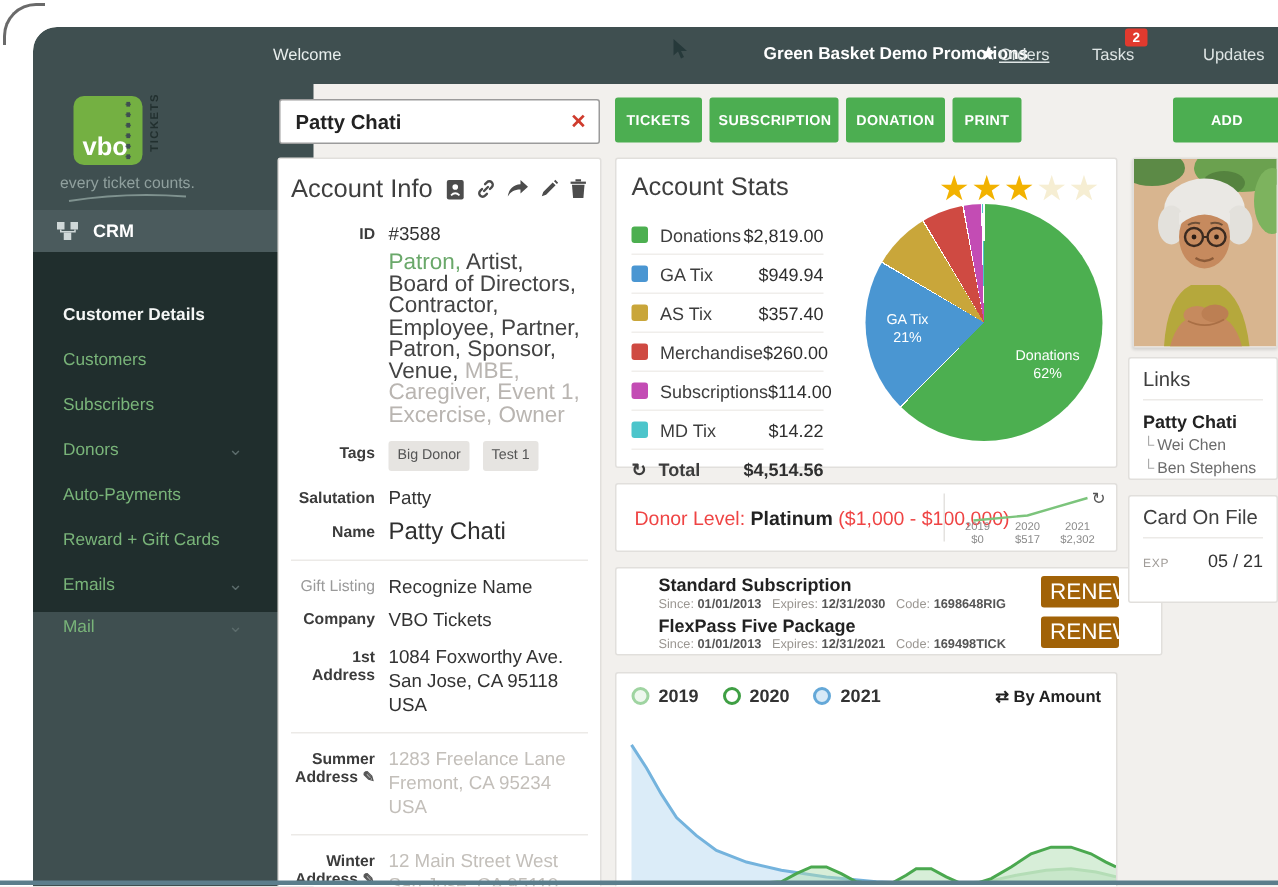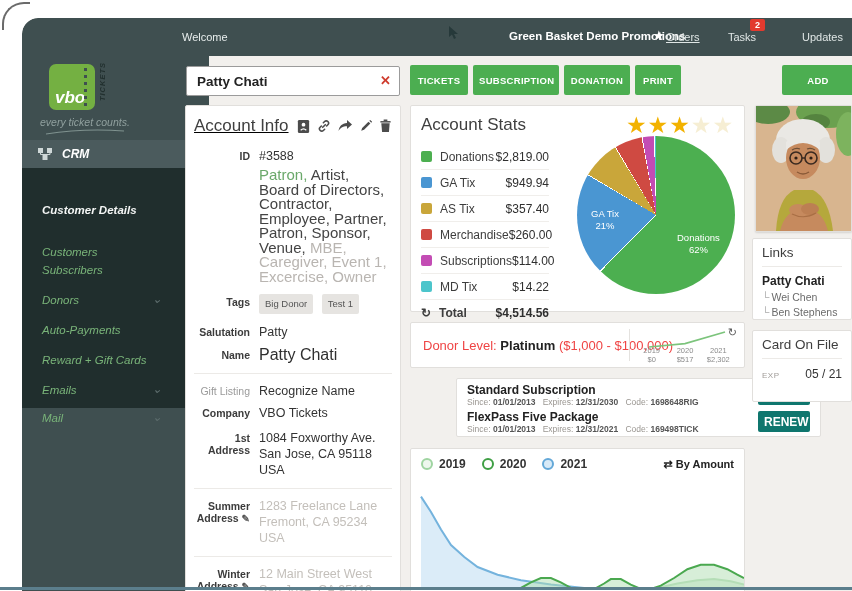--- a/index.html
+++ b/index.html
@@ -16,21 +16,21 @@
   .tb-welcome{position:absolute;left:160px;top:13px;color:#e8eeed;}
   .tb-cursor{position:absolute;left:426px;top:8px;}
   .tb-promo{position:absolute;left:487px;top:12px;font-weight:bold;color:#fff;font-size:11.5px;}
   .tb-star{position:absolute;left:631px;top:10px;color:#fff;font-size:13px;}
   .tb-orders{position:absolute;left:644px;top:13px;text-decoration:underline;}
   .tb-tasks{position:absolute;left:706px;top:13px;}
   .tb-badge{position:absolute;left:728px;top:1px;background:#e23a2e;color:#fff;
             font-size:9px;font-weight:bold;padding:1px 5px;border-radius:2px;}
   .tb-updates{position:absolute;right:9px;top:13px;}
   
-  .sidebar{position:absolute;left:0;top:38px;width:187px;bottom:0;background:#3f4f50;font-style:italic;}
+  .sidebar{position:absolute;left:0;top:38px;width:187px;bottom:0;background:#3f4f50;}
   .logo-box{position:absolute;left:27px;top:8px;width:46px;height:46px;background:#74b042;
             border-radius:7px;}
   .logo-box .holes{position:absolute;right:7px;top:2px;bottom:2px;width:5px;
      background-image:radial-gradient(circle,#3f4f50 1.6px,transparent 1.7px);
      background-size:5px 7px;background-repeat:repeat-y;}
   .logo-vbo{position:absolute;left:6px;bottom:2px;color:#fff;font-weight:bold;font-size:17px;}
   .logo-vert{position:absolute;left:76px;top:6px;writing-mode:vertical-rl;
      transform:rotate(180deg);font-size:7.5px;font-weight:bold;color:#22302f;letter-spacing:1px;}
   .tagline{position:absolute;left:18px;top:60px;color:#90a09e;font-size:10.5px;}
   .tagline svg{display:block;margin:1px auto 0;}
@@ -48,21 +48,21 @@
           border:1px solid #9b9b9b;border-radius:2px;}
   .search input{position:absolute;left:8px;top:3px;width:170px;height:20px;border:0;outline:0;
           font-family:"Liberation Sans",sans-serif;font-size:13.5px;font-weight:bold;color:#222;background:transparent;}
   .search .clear{position:absolute;right:8px;top:6px;color:#cf3b2d;font-weight:bold;font-size:13px;cursor:pointer;}
   .gbtn{position:absolute;top:9px;height:30px;background:#4cae51;color:#fff;border:none;border-radius:2px;
         font-family:"Liberation Sans",sans-serif;font-size:9.5px;font-weight:bold;letter-spacing:.3px;cursor:pointer;}
   .panel{position:absolute;background:#fff;border:1px solid #e1dfdc;border-radius:2px;box-sizing:border-box;}
   .ptitle{font-size:17px;color:#3f3f3f;}
   
   #accountInfo{left:8px;top:49px;width:216px;height:500px;padding:10px 8px 0 8px;}
-  .ai-head{display:flex;align-items:center;text-decoration:underline;}
+  .ai-head{display:flex;align-items:center;}
   .ai-icons{margin-left:auto;display:flex;gap:6px;align-items:center;}
   .ai-row{display:flex;margin-top:9px;}
   .ai-lbl{width:56px;flex:none;text-align:right;font-size:10.5px;font-weight:bold;color:#3c3c3c;padding-top:2px;}
   .ai-lbl.gray{color:#9a9a9a;font-weight:normal;}
   .ai-val{margin-left:9px;font-size:12.5px;color:#333;line-height:16px;}
   .cat{font-size:15px;line-height:14.5px;color:#444;}
   .cat .g{color:#6aa86a;} .cat .mut{color:#b9b5b1;}
   .tagchip{display:inline-block;background:#e6e4e1;color:#555;font-size:9.5px;
            padding:2px 6px;border-radius:2px;margin-right:5px;}
   .name-big{font-size:16px;color:#2f2f2f;}
@@ -84,27 +84,27 @@
   
   #donorLevel{left:233px;top:266px;width:335px;height:46px;}
   .dl-text{position:absolute;left:12px;top:15px;font-size:13px;color:#777;}
   .dl-text b{color:#222;} .dl-text span{color:#ef4444;}
   .dl-sep{position:absolute;left:218px;top:6px;bottom:6px;border-left:1px solid #e4e2df;}
   .dl-ref{position:absolute;right:7px;top:3px;font-size:11px;color:#555;}
   .spark{position:absolute;left:224px;top:4px;}
   .spark-labels{position:absolute;left:224px;top:24px;width:100px;display:flex;}
   .spark-col{flex:1;text-align:center;font-size:7.5px;color:#8b8b8b;line-height:8.5px;}
   
-  #subs{left:233px;top:322px;width:365px;height:59px;padding:4px 10px;margin-left:46px;}
+  #subs{left:233px;top:322px;width:365px;height:59px;padding:4px 28px;}
   .sub-row{position:relative;height:25px;}
   .sub-name{font-size:12px;font-weight:bold;color:#222;}
   .sub-meta{font-size:8.5px;color:#9a9691;margin-top:0px;}
   .sub-meta b{color:#555;font-weight:bold;}
-  .renew{position:absolute;right:0px;top:1px;width:52px;height:21px;background:#0f766e;color:#fff;
-         border:none;border-radius:2px;font-family:"Liberation Sans",sans-serif;font-size:12px;font-weight:bold;cursor:pointer;}
+  .renew{position:absolute;right:0px;top:1px;width:52px;height:21px;background:#a16207;color:#fff;
+         border:none;border-radius:2px;font-family:"Liberation Sans",sans-serif;font-size:15px;font-weight:normal;cursor:pointer;}
   
   #history{left:233px;top:392px;width:335px;height:170px;}
   .h-legend{position:absolute;left:10px;top:8px;display:flex;align-items:center;gap:6px;}
   .h-ring{width:12px;height:12px;border-radius:50%;box-sizing:border-box;border:2.5px solid #999;}
   .h-yr{font-size:12px;font-weight:bold;color:#333;margin-right:10px;}
   .h-amount{position:absolute;right:10px;top:9px;font-size:11px;font-weight:bold;color:#222;}
   .h-amount .sw{margin-right:3px;}
   #historySvg{position:absolute;left:0;top:28px;}
   
   #photo{left:578px;top:49px;width:97px;height:127px;background:#fff;border:1px solid #e1dfdc;
@@ -161,21 +161,21 @@
             <rect x="9" y="1" width="5" height="5" fill="#cfd8d8"></rect>
           <rect x="4.5" y="8" width="5" height="5" fill="#cfd8d8"></rect>
           <path d="M2.5 6 V7.5 H12 V6 M7 7.5 V8" stroke="#cfd8d8" stroke-width="1" fill="none"></path>
           </svg>
       </span>
       <span class="crm-label">CRM</span>
       <span class="crm-close">✕</span>
     </div>
     <div class="menu">
       <span class="menu-item active" style="top:36px;">Customer Details</span>
-      <span class="menu-item" style="top:78px;">Customers</span>
+      <span class="menu-item" style="top:66px;">Customers</span>
       <span class="menu-item" style="top:96px;">Subscribers</span>
       <span class="menu-item" style="top:126px;">Donors</span>
       <span class="menu-chevron" style="left:130px;top:124px;">⌄</span>
       <span class="menu-item" style="top:156px;">Auto-Payments</span>
       <span class="menu-item" style="top:186px;">Reward + Gift Cards</span>
       <span class="menu-item" style="top:216px;">Emails</span>
       <span class="menu-chevron" style="left:130px;top:214px;">⌄</span>
       <span class="menu-item" style="top:244px;">Mail</span>
       <span class="menu-chevron" style="left:130px;top:242px;">⌄</span>
     </div>

